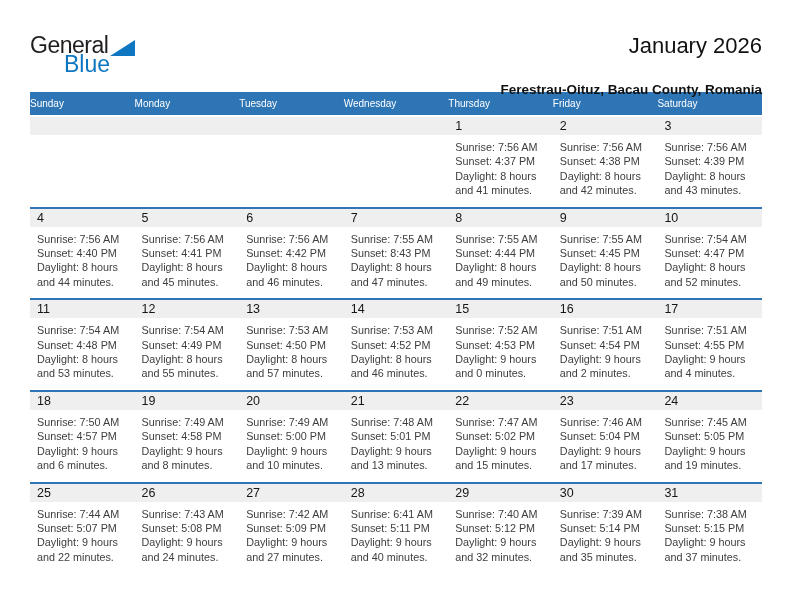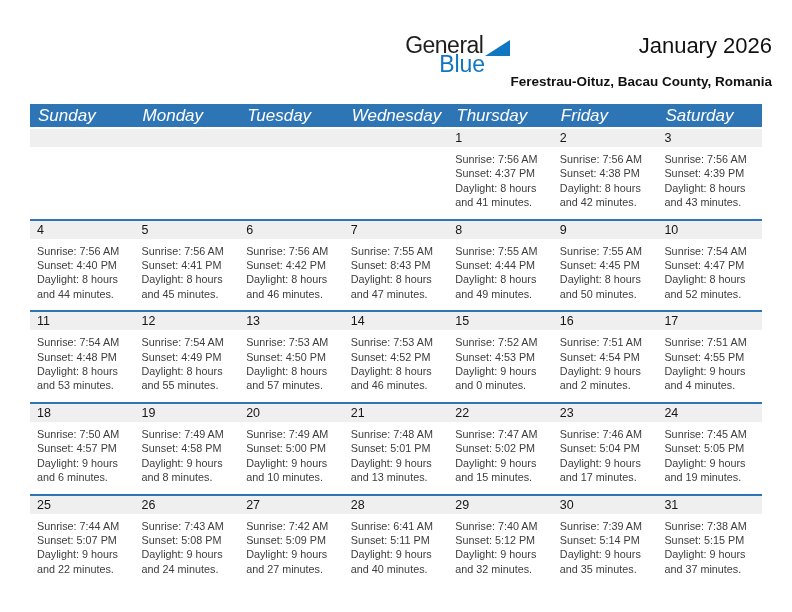--- a/index.html
+++ b/index.html
@@ -7,24 +7,24 @@
     width: 792px; height: 612px;
     background: #ffffff;
     font-family: "Liberation Sans", sans-serif;
     overflow: hidden;
     position: relative;
   }
 
   
   .topbar {
     box-sizing: border-box;
-    height: 104px;
-    padding: 34px 20px 0 30px;
+    height: 92px;
+    padding: 34px 30px 0 30px;
     display: flex;
-    justify-content: flex-end;
+    justify-content: space-between;
     align-items: flex-start;
   }
   .logo-row { display: flex; align-items: flex-end; }
   .logo-general {
     font-size: 23px;
     color: #1e1e1e;
     letter-spacing: -0.5px;
     line-height: 1;
   }
   .logo-triangle {
@@ -43,38 +43,36 @@
   .titles { text-align: right; }
   .month-title {
     font-size: 22px;
     color: #111111;
     line-height: 1.1;
   }
   .location-subtitle {
     font-size: 13.5px;
     font-weight: bold;
     color: #111111;
-    margin-top: 16px;
+    margin-top: 24px;
   }
 
   
   .calendar { margin: 0 30px; }
   .weekday-row {
     display: grid;
     grid-template-columns: repeat(7, 1fr);
     background: var(--header-bar, #2e75b6);
     height: 23px;
     align-items: center;
     margin-bottom: 2px;
   }
   .weekday-cell {
     color: #ffffff;
-    font-size: 17px;
-    padding-left: 8px;
-    font-style: italic;
+    font-size: 10px;
   }
   .week-row {
     display: grid;
     grid-template-columns: repeat(7, 1fr);
     border-top: 2px solid var(--week-divider, #2e75b6);
   }
   .week-row.first { border-top: 0; }
   .day-cell { min-height: 88px; }
   .day-band {
     background: var(--day-band, #efefef);

